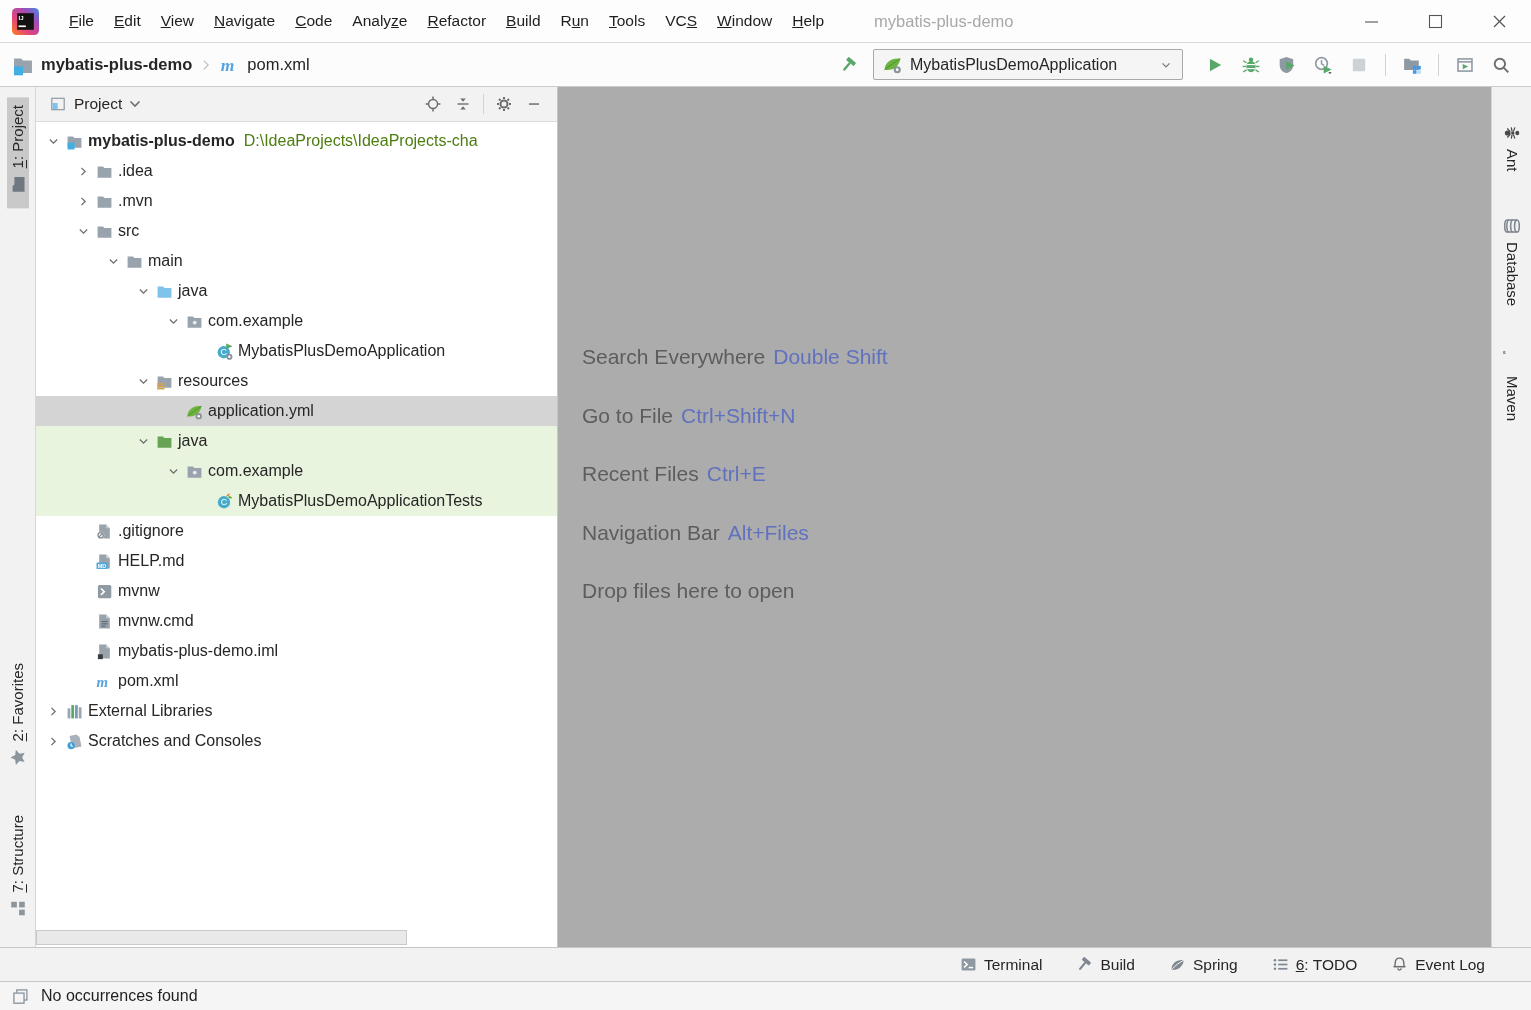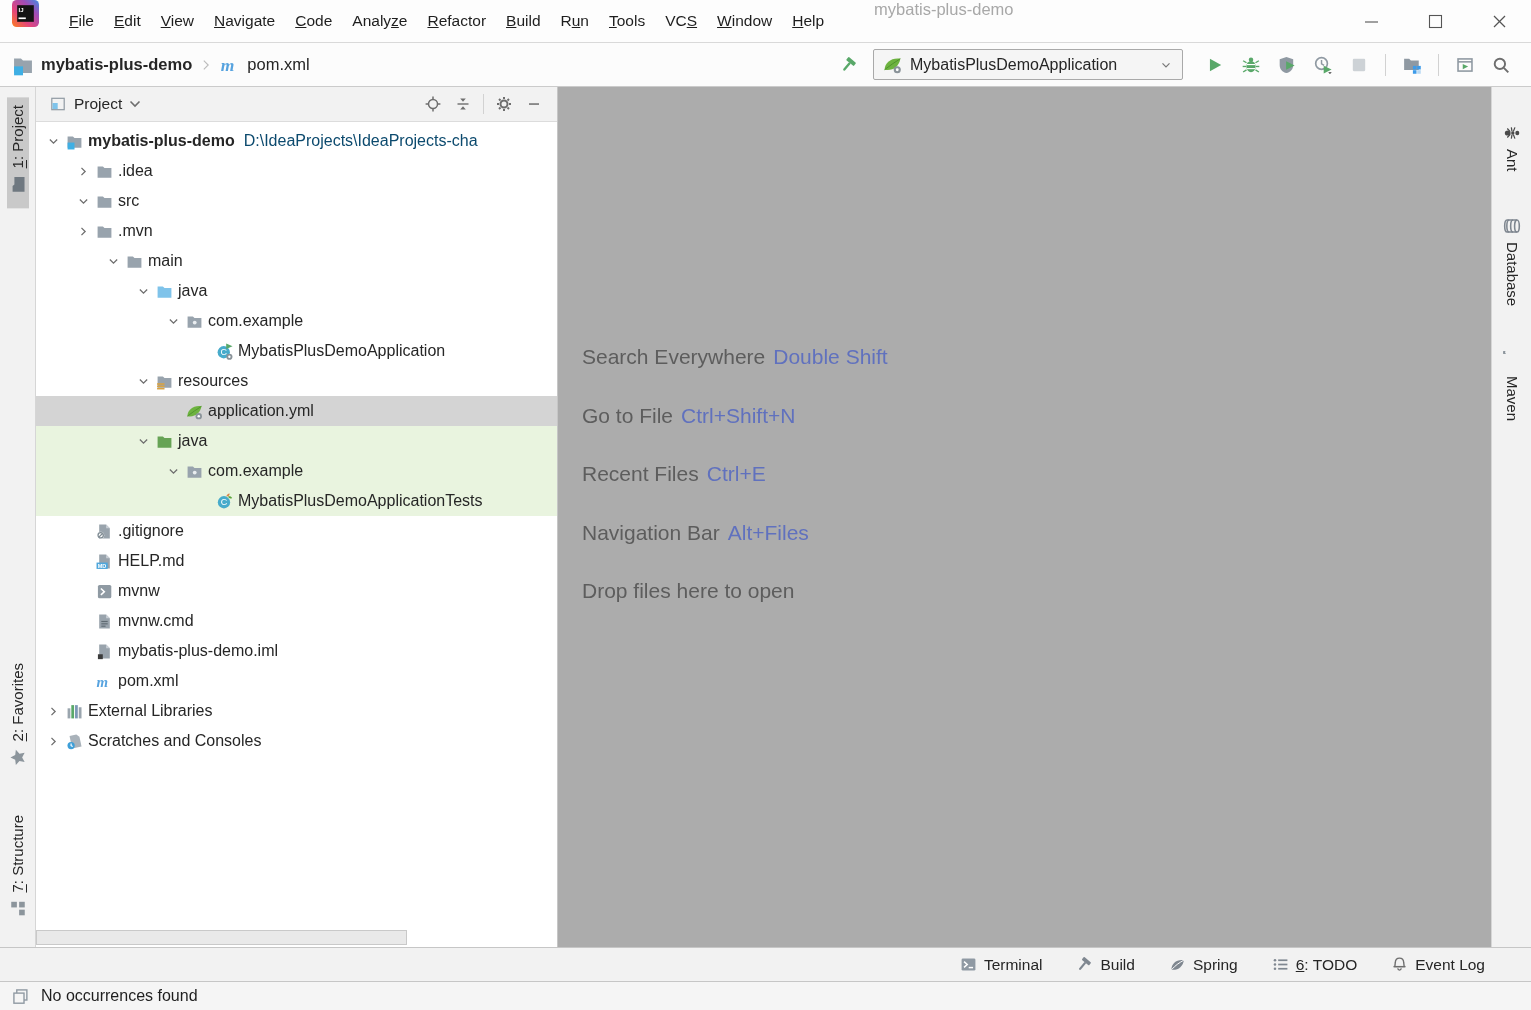--- a/index.html
+++ b/index.html
@@ -2,21 +2,21 @@
 <html><head>
 <meta charset="utf-8">
 <style>
   * { box-sizing: border-box; }
   html,body { margin:0; padding:0; }
   body { width:1531px; height:1010px; overflow:hidden;
          font-family:"Liberation Sans","DejaVu Sans",sans-serif; background:#fff; }
   .app { width:100%; height:100%; display:flex; flex-direction:column; }
 
   
-  .titlebar { height:43px; min-height:43px; display:flex; 
+  .titlebar { height:43px; min-height:43px; display:flex; align-items:center;
               background:#FDFDFD; border-bottom:1px solid #D9D9D9; padding-left:12px; }
   .logo { width:27px; height:27px; margin-right:6px; }
   .logo svg { width:27px; height:27px; display:block; }
   .menubar { display:flex; margin-left:14px; }
   .menu-item { padding:0 10px; font-size:15.5px; color:#1E1E1E; line-height:42px; cursor:default; }
   .menu-item u { text-decoration:underline; }
   .wtitle { margin-left:40px; font-size:16.5px; color:#A8A8A8; flex:1;
             white-space:nowrap; overflow:hidden; }
   .wcontrols { display:flex; height:100%; }
   .wbtn { width:64px; display:flex; align-items:center; justify-content:center; }
@@ -71,21 +71,21 @@
   .trow { height:30px; display:flex; align-items:center; white-space:nowrap; overflow:hidden; cursor:default; }
   .trow.sel { background:#D4D4D4; }
   .trow.grn { background:#E9F4DF; }
   .icon { display:inline-flex; justify-content:center; align-items:center; }
   .trow .icon { width:20px; }
   .trow .icon svg { width:17px; height:17px; }
   .trow .chev { width:22px; }
   .trow .chev svg { width:13px; height:13px; }
   .tlabel { margin-left:4px; color:#262626; }
   .tlabel.b { font-weight:bold; }
-  .tsub { margin-left:9px; color:#0c4a6e; }
+  .tsub { margin-left:9px; color:#4d7c0f; }
 
   .hscroll { position:absolute; bottom:2px; left:0; height:15px; width:371px;
              background:#E9E9E9; border:1px solid #C9C9C9; }
 
   
   .editor { flex:1; background:#ACACAC; padding:258px 0 0 24px; }
   .hint { height:58.5px; font-size:21px; }
   .hl { color:#5D5D5D; }
   .hk { color:#6071BE; margin-left:8px; }
 
@@ -414,42 +414,42 @@
             <span class="icon ">
               <svg viewBox="0 0 16 16">
                 <path d="M1.5 13.8V3.2h5l1.5 1.6h6.5v9z" fill="#98A3AD"></path>
               </svg>
             </span>
             <span class="tlabel ">.idea</span>
           </div>
           <div class="trow " style="padding-left:36px">
             <span class="icon chev">
               <svg viewBox="0 0 16 16">
+                <path d="M5.5 3.5L10 8l-4.5 4.5" fill="none" stroke="#6E6E6E" stroke-width="1.6"></path>
+              </svg>
+            </span>
+            <span class="icon ">
+              <svg viewBox="0 0 16 16">
+                <path d="M1.5 13.8V3.2h5l1.5 1.6h6.5v9z" fill="#98A3AD"></path>
+              </svg>
+            </span>
+            <span class="tlabel ">.mvn</span>
+          </div>
+          <div class="trow " style="padding-left:36px">
+            <span class="icon chev">
+              <svg viewBox="0 0 16 16">
                 <path d="M3.5 5.5L8 10l4.5-4.5" fill="none" stroke="#6E6E6E" stroke-width="1.6"></path>
               </svg>
             </span>
             <span class="icon ">
               <svg viewBox="0 0 16 16">
                 <path d="M1.5 13.8V3.2h5l1.5 1.6h6.5v9z" fill="#98A3AD"></path>
               </svg>
             </span>
             <span class="tlabel ">src</span>
-          </div>
-          <div class="trow " style="padding-left:36px">
-            <span class="icon chev">
-              <svg viewBox="0 0 16 16">
-                <path d="M5.5 3.5L10 8l-4.5 4.5" fill="none" stroke="#6E6E6E" stroke-width="1.6"></path>
-              </svg>
-            </span>
-            <span class="icon ">
-              <svg viewBox="0 0 16 16">
-                <path d="M1.5 13.8V3.2h5l1.5 1.6h6.5v9z" fill="#98A3AD"></path>
-              </svg>
-            </span>
-            <span class="tlabel ">.mvn</span>
           </div>
           <div class="trow " style="padding-left:66px">
             <span class="icon chev">
               <svg viewBox="0 0 16 16">
                 <path d="M3.5 5.5L8 10l4.5-4.5" fill="none" stroke="#6E6E6E" stroke-width="1.6"></path>
               </svg>
             </span>
             <span class="icon ">
               <svg viewBox="0 0 16 16">
                 <path d="M1.5 13.8V3.2h5l1.5 1.6h6.5v9z" fill="#98A3AD"></path>

